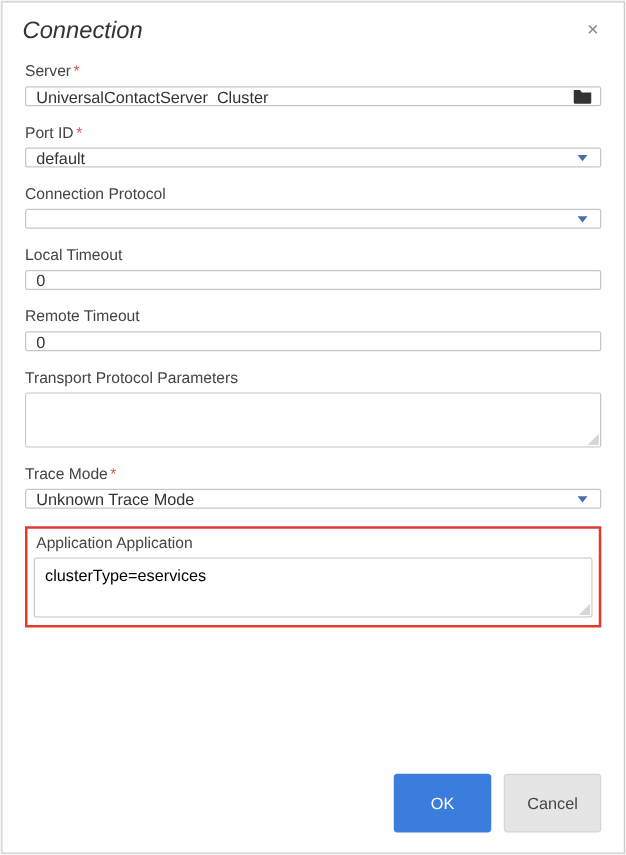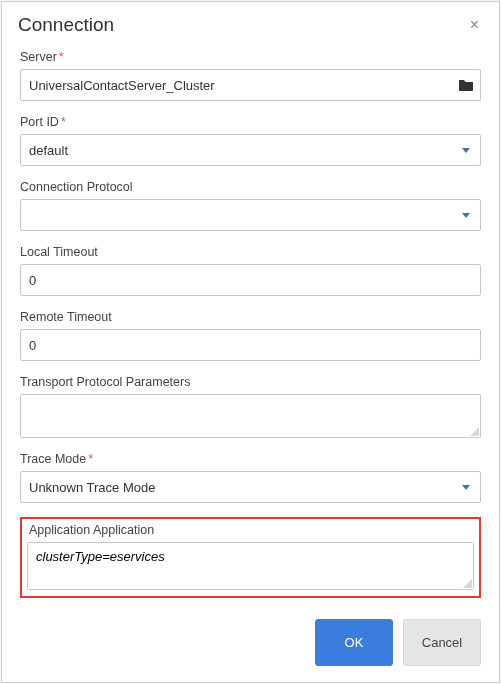--- a/index.html
+++ b/index.html
@@ -28,20 +28,21 @@
   .dialog-header {
     display: flex;
     align-items: center;
     justify-content: space-between;
     padding: 12px 16px 8px 16px;
   }
   .dialog-title {
     font-size: 19px;
     font-weight: 400;
     color: #333;
+    font-style: italic;
   }
   .close-icon {
     color: #888;
     font-size: 16px;
     cursor: pointer;
     padding: 2px 4px;
     line-height: 1;
   }
   .dialog-body {
     flex: 1;
@@ -60,21 +61,21 @@
   .req {
     color: #d9534f;
     margin-left: 2px;
   }
   .input-wrap {
     position: relative;
     display: flex;
     align-items: center;
     border: 1px solid #c7c7c7;
     background: #fff;
-    height: 32px;
+    height: 16px;
     border-radius: 2px;
   }
   .input-wrap input {
     flex: 1;
     border: none;
     outline: none;
     padding: 0 8px;
     font-size: 13px;
     height: 100%;
     background: transparent;
@@ -134,21 +135,20 @@
     margin-top: 4px;
   }
   .highlight-box .field {
     margin-bottom: 0;
   }
   .highlight-box .field-label {
     margin-left: 2px;
   }
   .highlight-box .textarea-wrap textarea {
     min-height: 46px;
-    font-style: italic;
   }
   .dialog-footer {
     display: flex;
     justify-content: flex-end;
     gap: 10px;
     padding: 12px 18px 16px 18px;
   }
   .btn {
     min-width: 78px;
     height: 47px;

